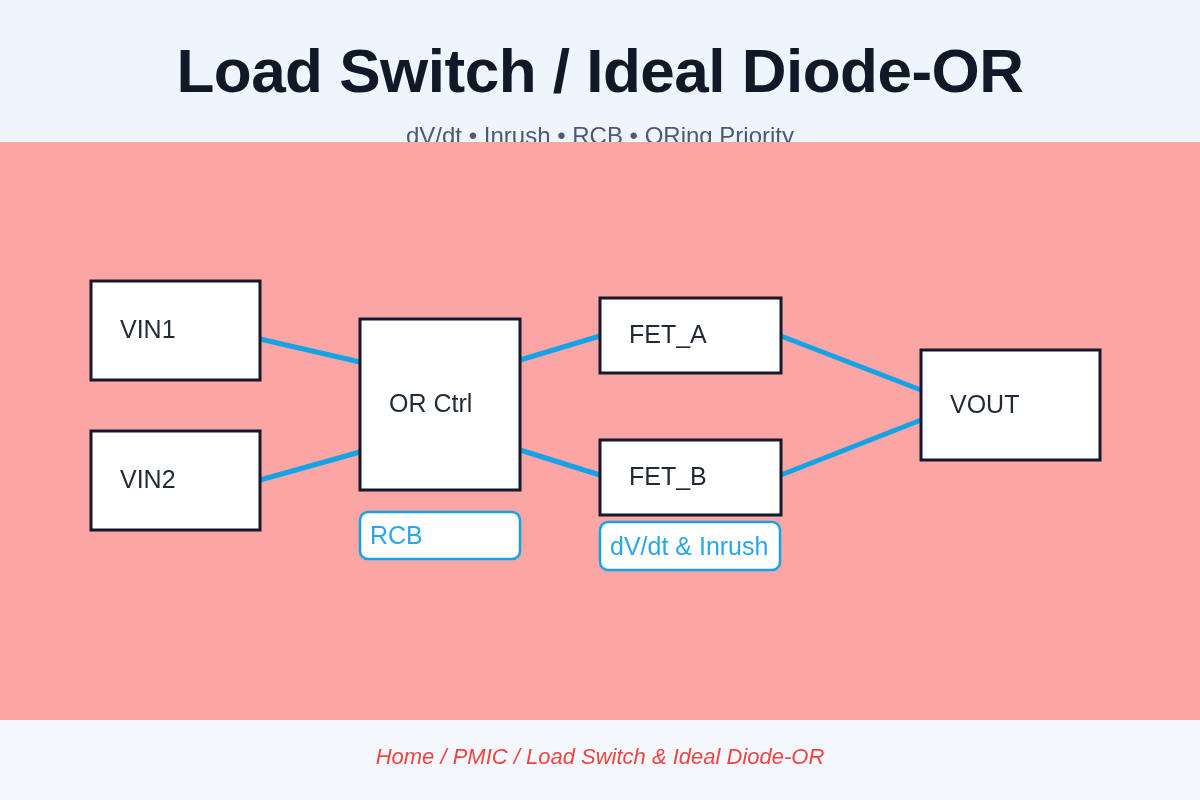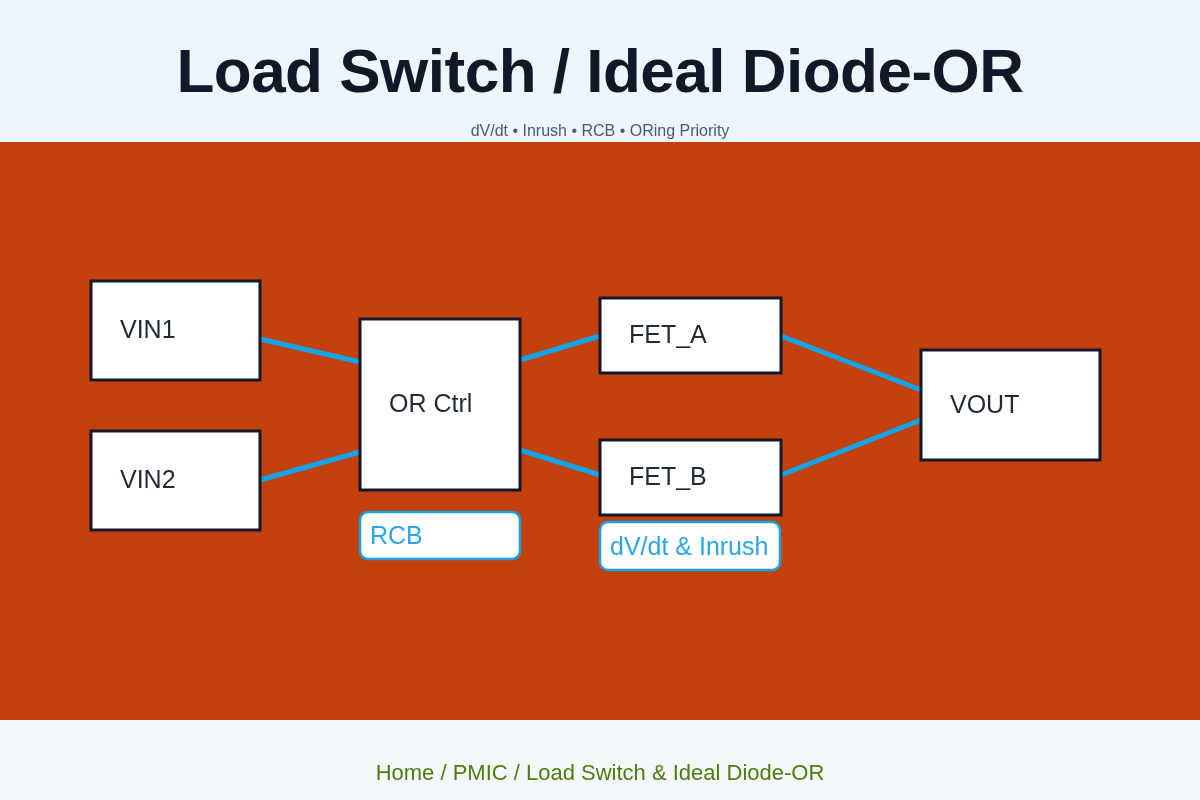--- a/index.html
+++ b/index.html
@@ -32,33 +32,33 @@
     padding-top: 40px;
     font-size: 62px;
     font-weight: bold;
     line-height: 1.0;
     color: #111827;
     letter-spacing: -0.5px;
   }
   .header-subtitle {
     margin: 0;
     padding-top: 20px;
-    font-size: 16px;
+    font-size: 24px;
     font-weight: normal;
     color: #4b5a70;
   }
 
   
   .canvas {
     position: absolute;
     left: 0;
     top: 142px;
     width: 1200px;
     height: 578px;
-    background: #c2410c;
+    background: #fca5a5;
   }
   .diagram-svg {
     display: block;
     width: 1200px;
     height: 578px;
   }
 
   .node-rect {
     fill: #ffffff;
     stroke: #14192b;
@@ -93,24 +93,25 @@
     position: absolute;
     left: 0;
     top: 720px;
     width: 1200px;
     height: 80px;
     background: #f4f8fc;
     box-sizing: border-box;
     text-align: center;
   }
   .footer-breadcrumb {
-    margin: 16px;
+    margin: 0;
     padding-top: 24px;
     font-size: 22px;
-    color: #4d7c0f;
+    color: #ef4444;
+    font-style: italic;
   }
 </style>
 </head>
 <body>
 
 <div class="header">
   <h1 class="header-title">Load Switch / Ideal Diode-OR</h1>
   <p class="header-subtitle">dV/dt • Inrush • RCB • ORing Priority</p>
 </div>
 

